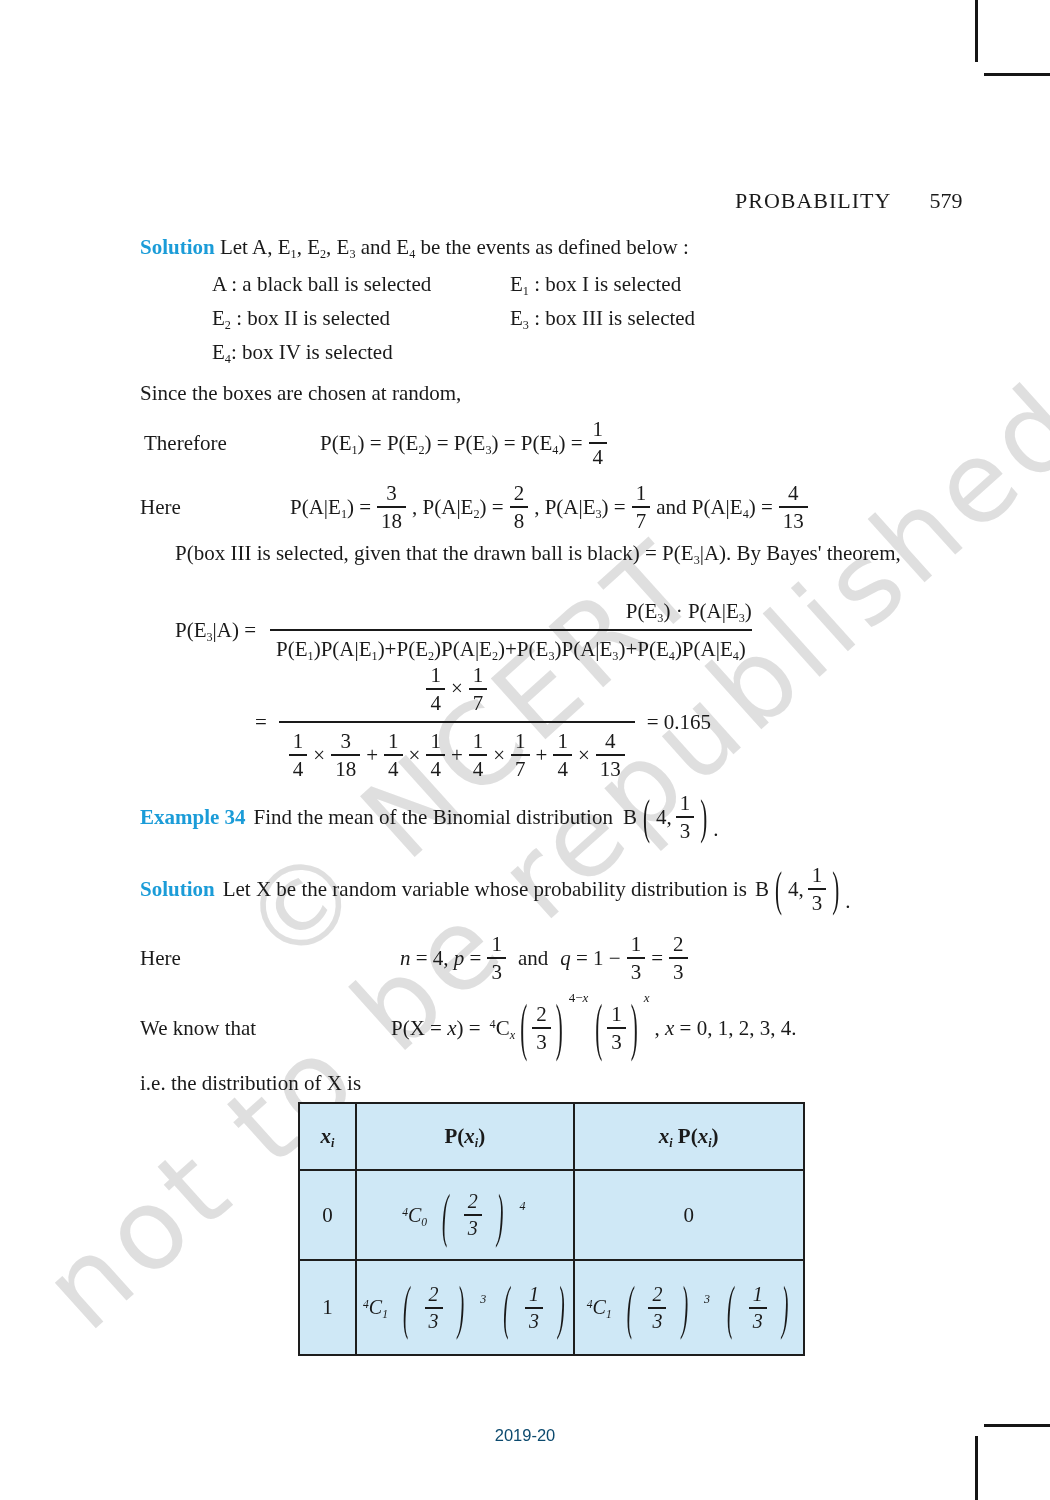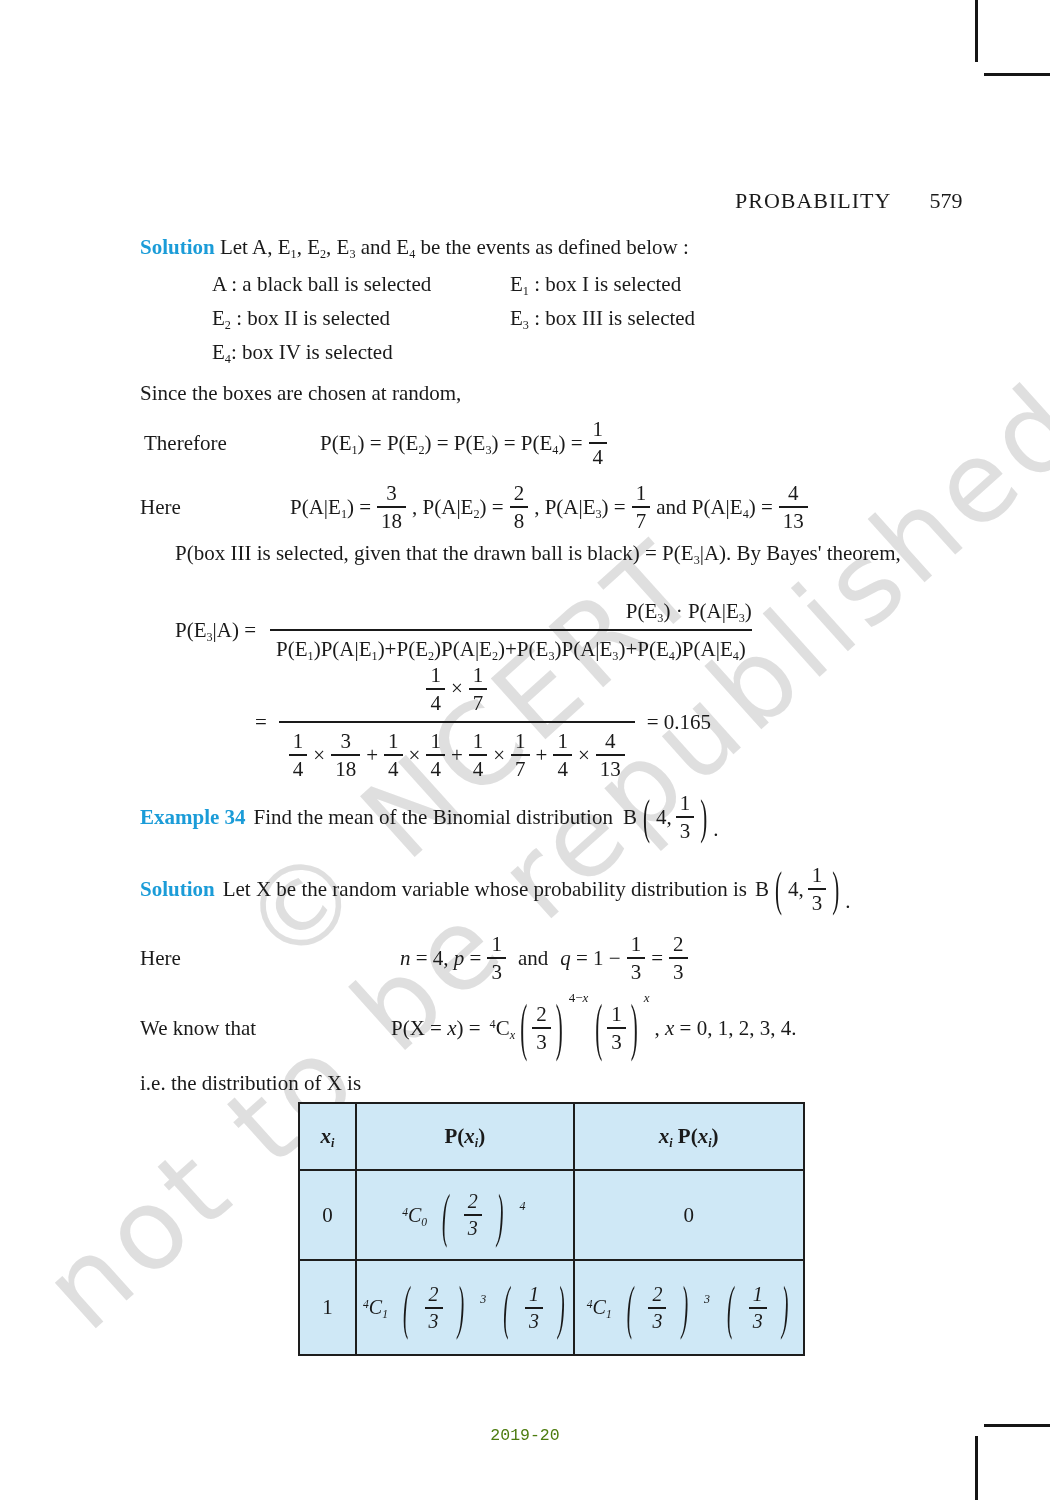--- a/index.html
+++ b/index.html
@@ -29,21 +29,21 @@
   .crop.v-bot { left:975px; top:1436px;  width:3px;  height:64px; }
 
   
   .running-head {
     position:absolute; left:735px; top:188px;
     font-size:22px; letter-spacing:1px;
   }
   .running-head .pageno { margin-left:38px; letter-spacing:0; }
   .footer {
     position:absolute; top:1426px; left:0; width:1050px; text-align:center;
-    font-family:Liberation Mono, monospace; font-size:16.5px; color:#4d7c0f;
+    font-family:Liberation Sans, sans-serif; font-size:16.5px; color:#0c4a6e;
   }
 
   
   .tb { position:absolute; font-size:21px; line-height:1.25; }
   .blue { color:var(--accent); font-weight:bold; }
   sub { font-size:58%; vertical-align:-0.32em; line-height:0; }
   sup { font-size:58%; vertical-align:0.55em;  line-height:0; }
 
   
   .eqrow { position:absolute; display:flex; align-items:center; gap:6px; font-size:21px; }

